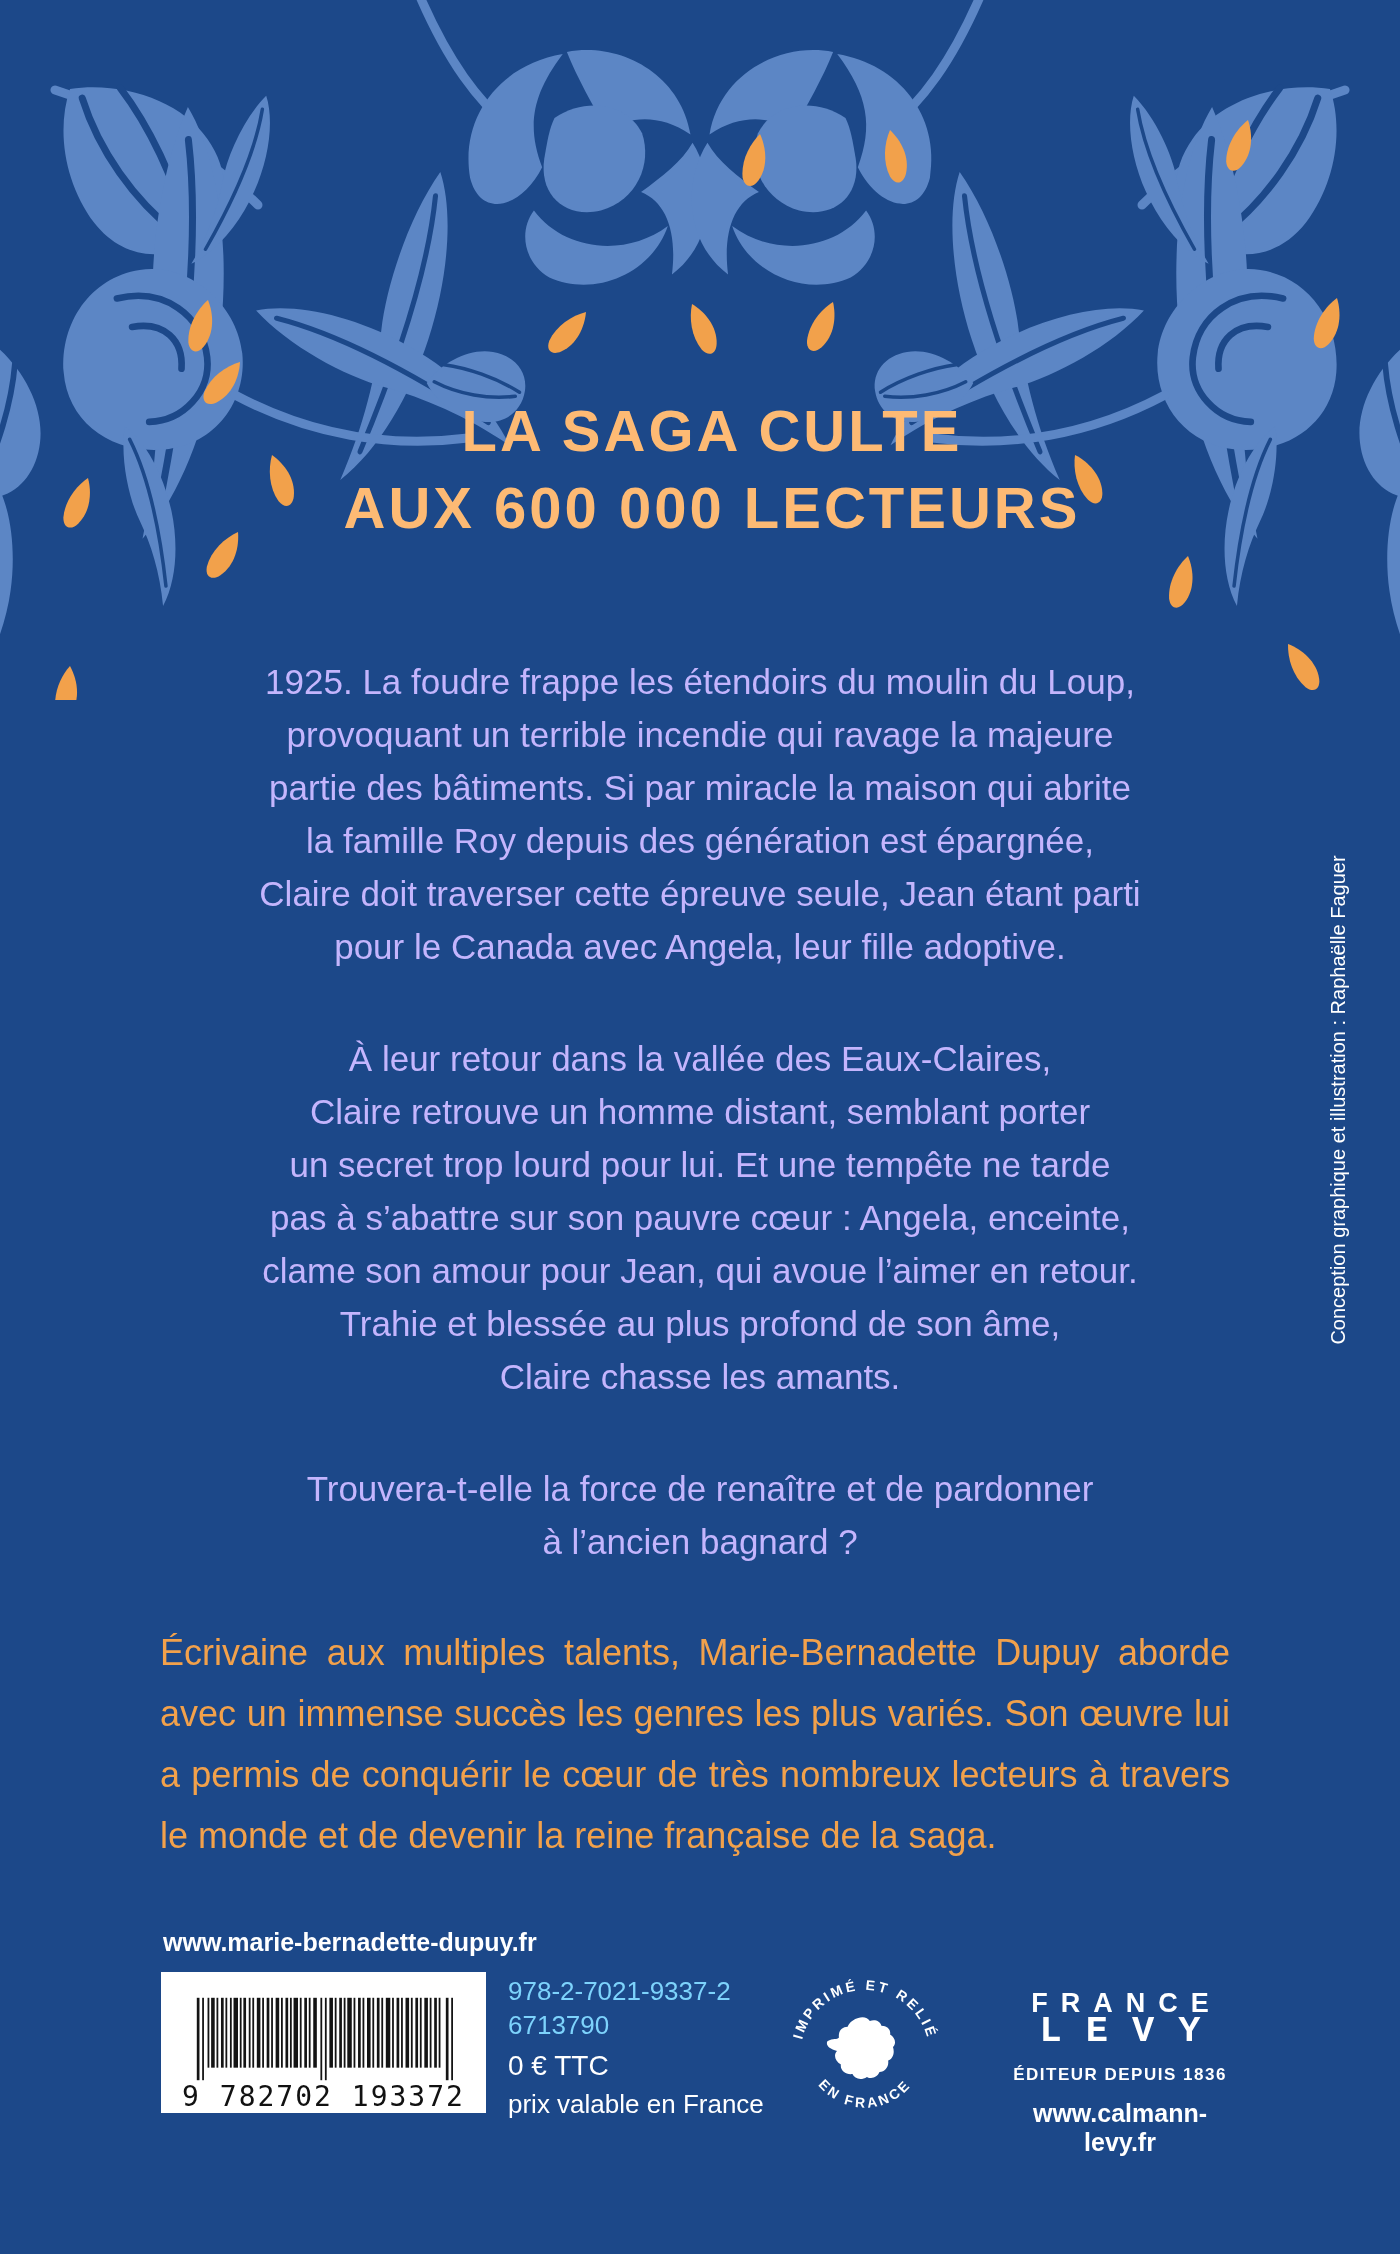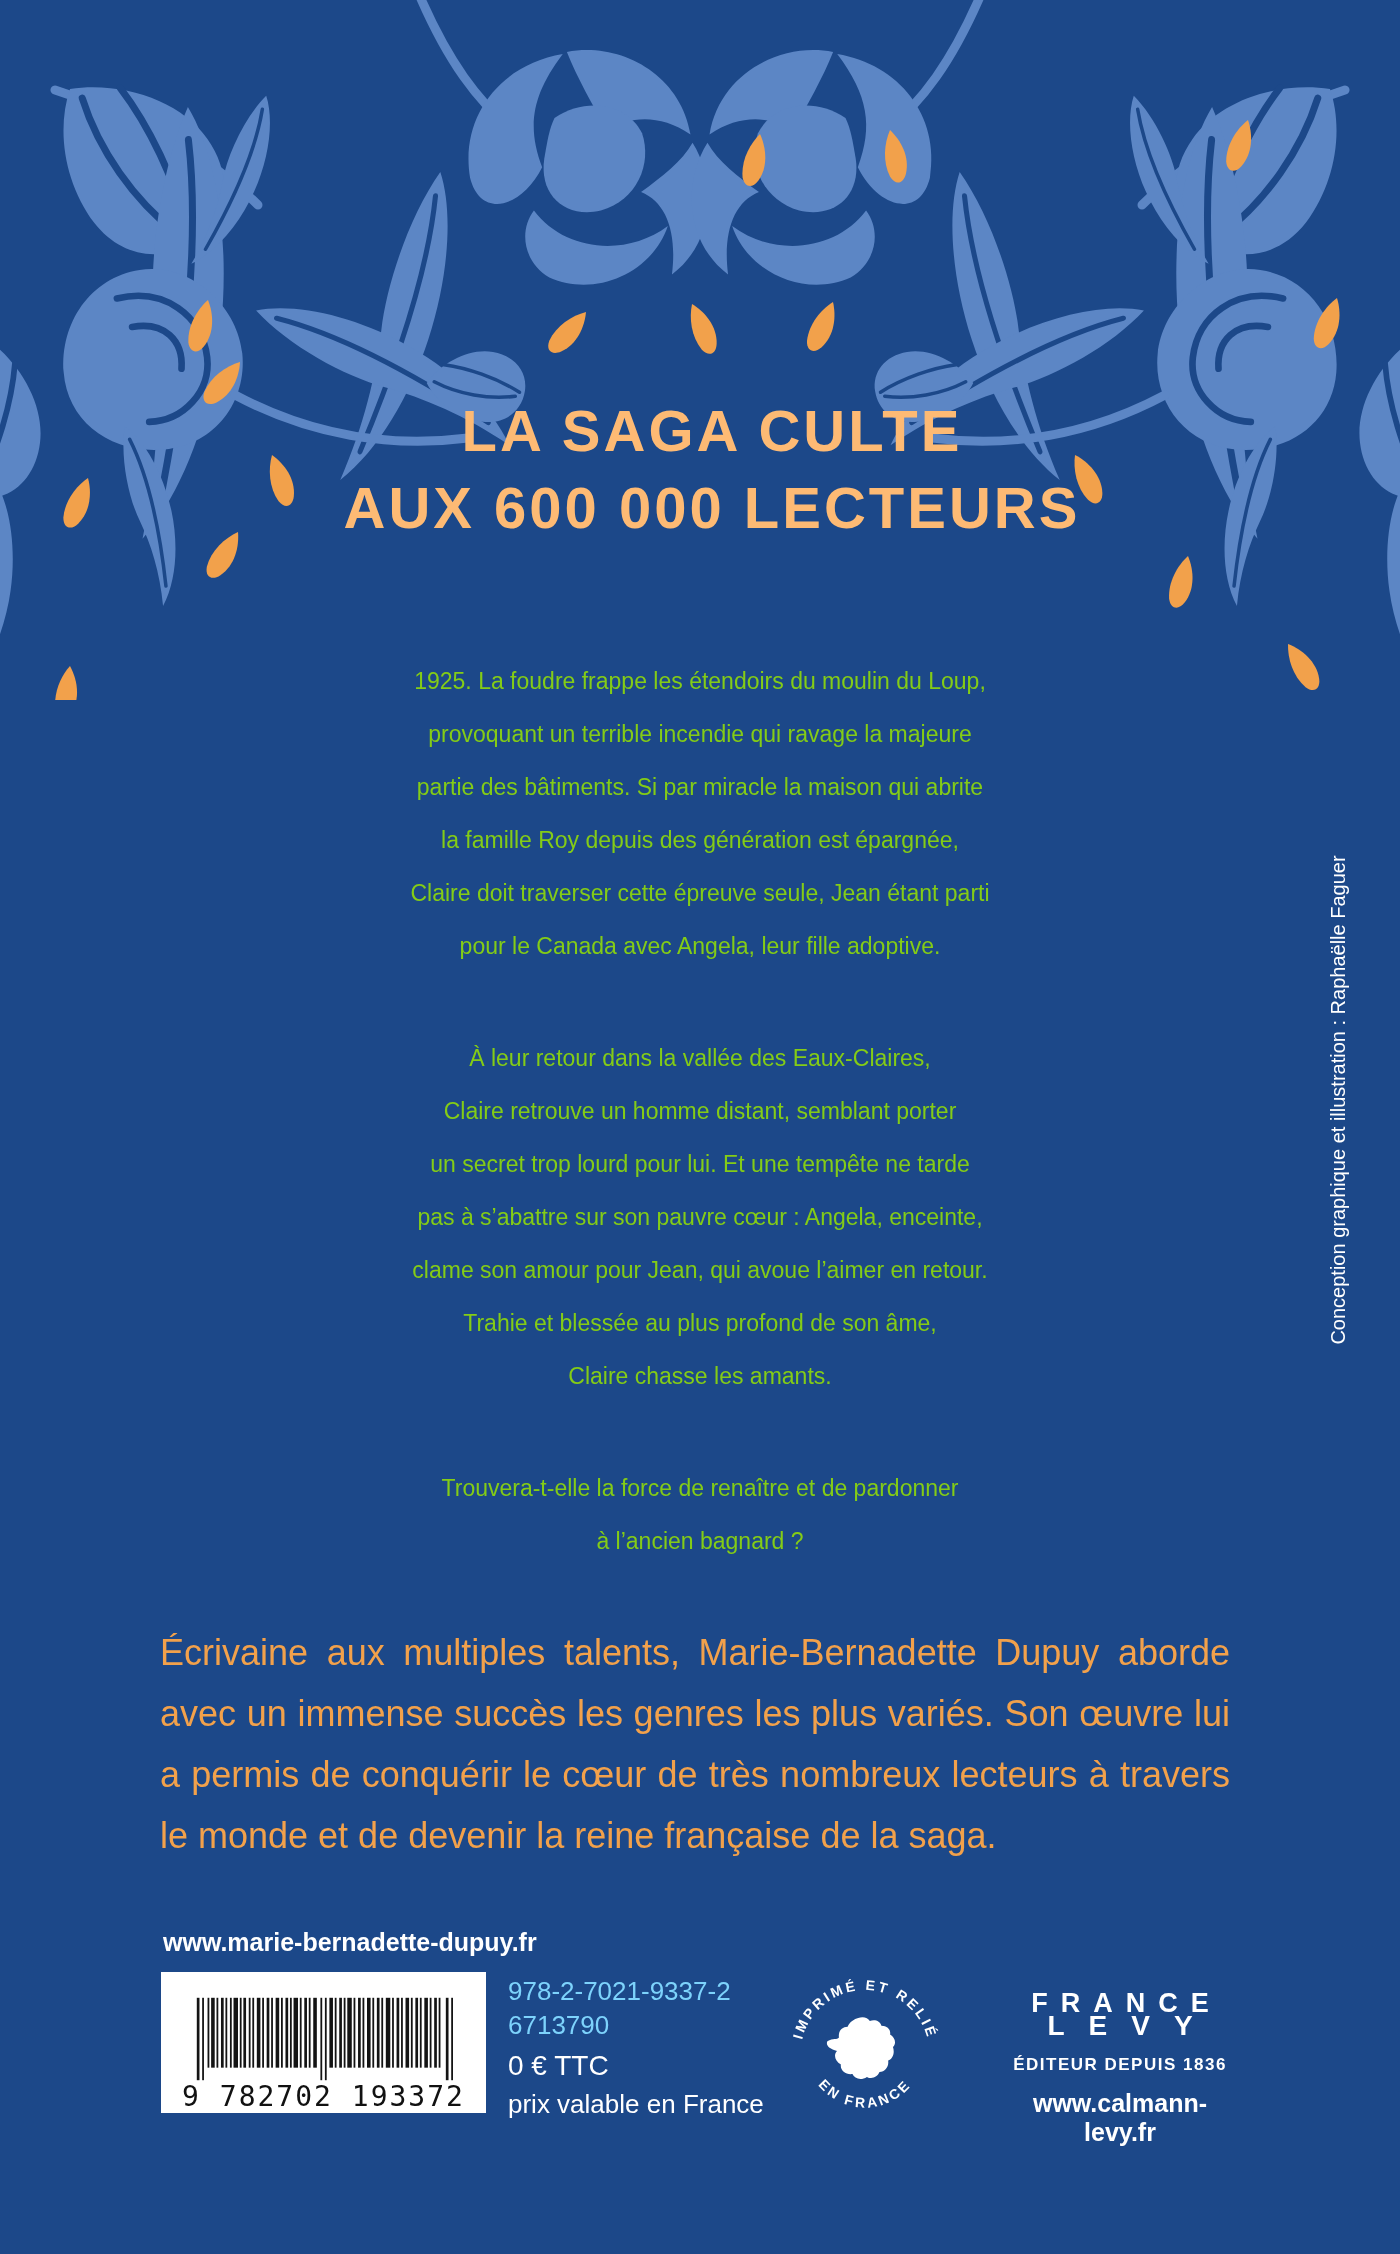--- a/index.html
+++ b/index.html
@@ -11,22 +11,22 @@
   
   .flora{position:absolute;left:0;top:0;}
   .rose{fill:#5C86C5;}
   .vein{stroke:#1C4889;stroke-width:7;fill:none;stroke-linecap:round;}
   .stem{stroke:#5C86C5;stroke-width:9;fill:none;stroke-linecap:round;}
   .petal{fill:#F2A14B;}
   
   .headline{position:absolute;left:0;top:392px;width:100%;text-align:center;
     color:#fdba74;font-weight:bold;font-size:58px;letter-spacing:3px;line-height:77px;margin-left:12px;}
   
-  .syn{position:absolute;left:100px;width:1200px;text-align:center;color:#84cc16;
-    font-size:23px;line-height:53px;}
+  .syn{position:absolute;left:100px;width:1200px;text-align:center;color:#c4b5fd;
+    font-size:35px;line-height:53px;}
   .syn-1{top:655px;}
   .syn-2{top:1032px;}
   .syn-3{top:1462px;}
   
   .author-note{position:absolute;left:160px;top:1622px;width:1070px;color:#F2A14B;
     font-size:36px;line-height:61px;text-align:justify;}
   
   .credit{position:absolute;left:1338px;top:1100px;color:#FFFFFF;font-size:20px;
     white-space:nowrap;transform:translate(-50%,-50%) rotate(-90deg);}
   
@@ -38,21 +38,21 @@
   .bar{fill:#141414;}
   .isbn{position:absolute;left:508px;top:1974px;color:#7dd3fc;font-size:26px;line-height:34px;}
   .price{position:absolute;left:508px;top:2050px;color:#FFFFFF;font-size:28px;}
   .pricenote{position:absolute;left:508px;top:2089px;color:#FFFFFF;font-size:26px;}
   .stamp{position:absolute;left:783px;top:1966px;}
   .stamp text{fill:#FFFFFF;font-family:"Liberation Sans",sans-serif;font-weight:bold;
     font-size:14.5px;letter-spacing:3px;}
   .france{fill:#FFFFFF;}
   .publisher{position:absolute;left:998px;top:1988px;width:244px;text-align:center;color:#FFFFFF;}
   .pub1{font-size:27px;font-weight:bold;letter-spacing:13px;text-indent:13px;}
-  .pub2{font-size:28px;font-weight:bold;letter-spacing:24px;text-indent:24px;margin-top:-9px;}
+  .pub2{font-size:37px;font-weight:bold;letter-spacing:24px;text-indent:24px;margin-top:-9px;font-family:Liberation Mono, monospace;}
   .pubtag{font-size:17px;font-weight:bold;letter-spacing:1.5px;margin-top:13px;}
   .pubsite{font-size:25px;font-weight:bold;margin-top:14px;}
 </style>
 </head>
 <body>
 
 <div class="cover">
 
   <svg class="flora" width="1400" height="700" viewBox="0 0 1400 700" aria-hidden="true">
     <defs>

